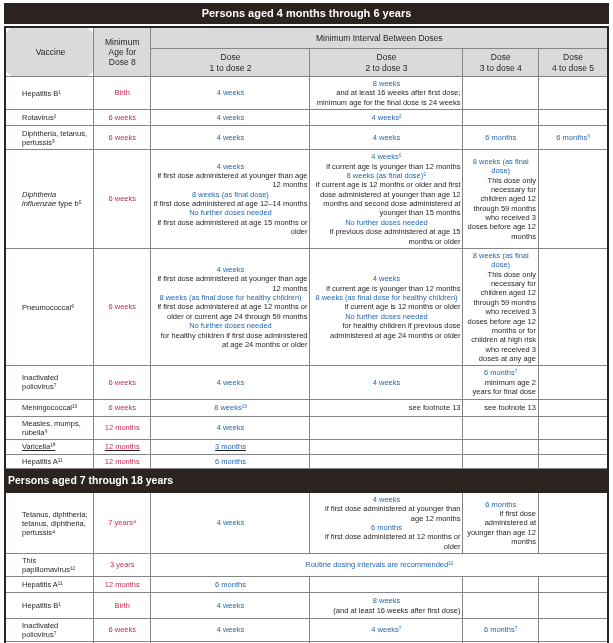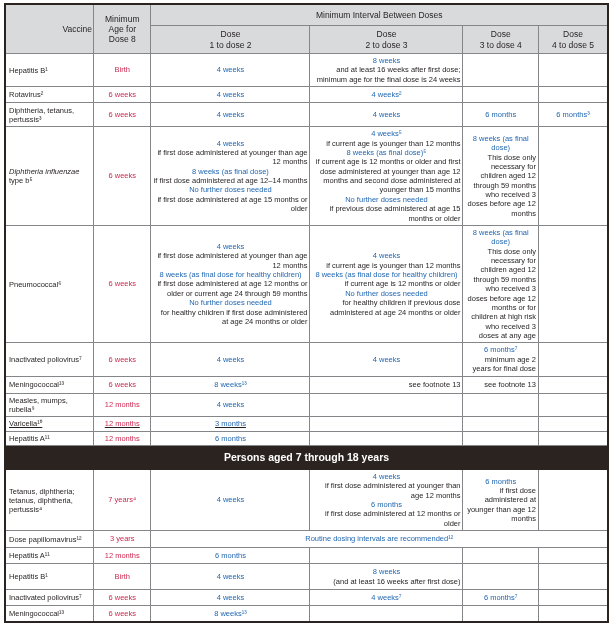--- a/index.html
+++ b/index.html
@@ -2,37 +2,40 @@
 <html style="--red: #cb2b52; --blue: #2368b2; --bar: #2b2320; --headbg: #d9dadb; --border: #848689; --dark: #231f20;"><head>
 <meta charset="utf-8">
 <style>
   html,body{margin:0;padding:0;background:#fff;}
   body{width:613px;height:643px;font-family:"Liberation Sans",sans-serif;color:var(--dark,#231f20);position:relative;}
   .wrap{position:absolute;left:4px;top:3px;width:605px;}
   .top-bar{background:var(--bar,#2b2320);color:#fff;font-weight:bold;font-size:11px;text-align:center;padding:4px 0 5px;margin-bottom:2px;}
   table{border-collapse:collapse;table-layout:fixed;width:605px;border:2px solid var(--bar,#2b2320);}
   th,td{border:1px solid var(--border,#848689);vertical-align:middle;overflow:hidden;}
   thead th{background:var(--headbg,#d9dadb);font-weight:normal;font-size:8.5px;color:var(--dark,#231f20);}
-  th.vac-h{text-align:right;padding-left:3px;}
+  th.vac-h{text-align:center;padding-left:3px;border-radius:11px;}
   th.pre{white-space:pre-line;line-height:1.2;}
   th.mibd{height:18px;}
   th.dosehead{height:25px;}
   td{font-size:7.5px;line-height:1.25;text-align:center;padding:2px 2px;}
-  td.vac{text-align:left;padding-left:3px;font-size:7.5px;line-height:1.2;border-radius:12px;}
+  td.vac{text-align:left;padding-left:16px;font-size:7.5px;line-height:1.2;border-radius:12px;}
   td.vac .it{font-style:italic;}
   td.age{color:var(--red,#cb2b52);}
   .ln{margin:0;}
   .ln.blue{color:var(--blue,#2368b2);}
   .ln.dark{color:var(--dark,#231f20);text-align:right;}
-  tr.bar-row td{background:var(--bar,#2b2320);color:#fff;font-weight:bold;font-size:10.5px;text-align:center;height:19px;border-color:var(--bar,#2b2320);}
+  tr.bar-row td{background:var(--bar,#2b2320);color:#fff;font-weight:bold;font-size:10.5px;text-align:left;height:19px;border-color:var(--bar,#2b2320);}
 </style>
 </head>
 <body>
 
 <div class="wrap">
+  <div class="top-bar">
+    <span>Persons aged 4 months through 6 years</span>
+  </div>
   <table>
     <colgroup>
       <col style="width:88px">
         <col style="width:57px">
         <col style="width:158px">
       <col style="width:152px">
         <col style="width:75px">
         <col style="width:69px">
     </colgroup>
     <thead>
@@ -221,21 +224,21 @@
             <div class="ln blue">6 months</div>
             <div class="ln dark">if first dose administered at 12 months or older</div>
           </td>
           <td>
             <div class="ln blue">6 months</div>
             <div class="ln dark">if first dose administered at younger than age 12 months</div>
           </td>
           <td></td>
         </tr>
         <tr style="height: 17px;">
-          <td class="vac"><span>Dose papillomavirus¹²</span></td>
+          <td class="vac"><span>This papillomavirus¹²</span></td>
           <td class="age">3 years</td>
           <td colspan="4">
             <div class="ln blue">Routine dosing intervals are recommended¹²</div>
           </td>
         </tr>
         <tr style="height: 16px;">
           <td class="vac"><span>Hepatitis A¹¹</span></td>
           <td class="age">12 months</td>
           <td>
             <div class="ln blue">6 months</div>

